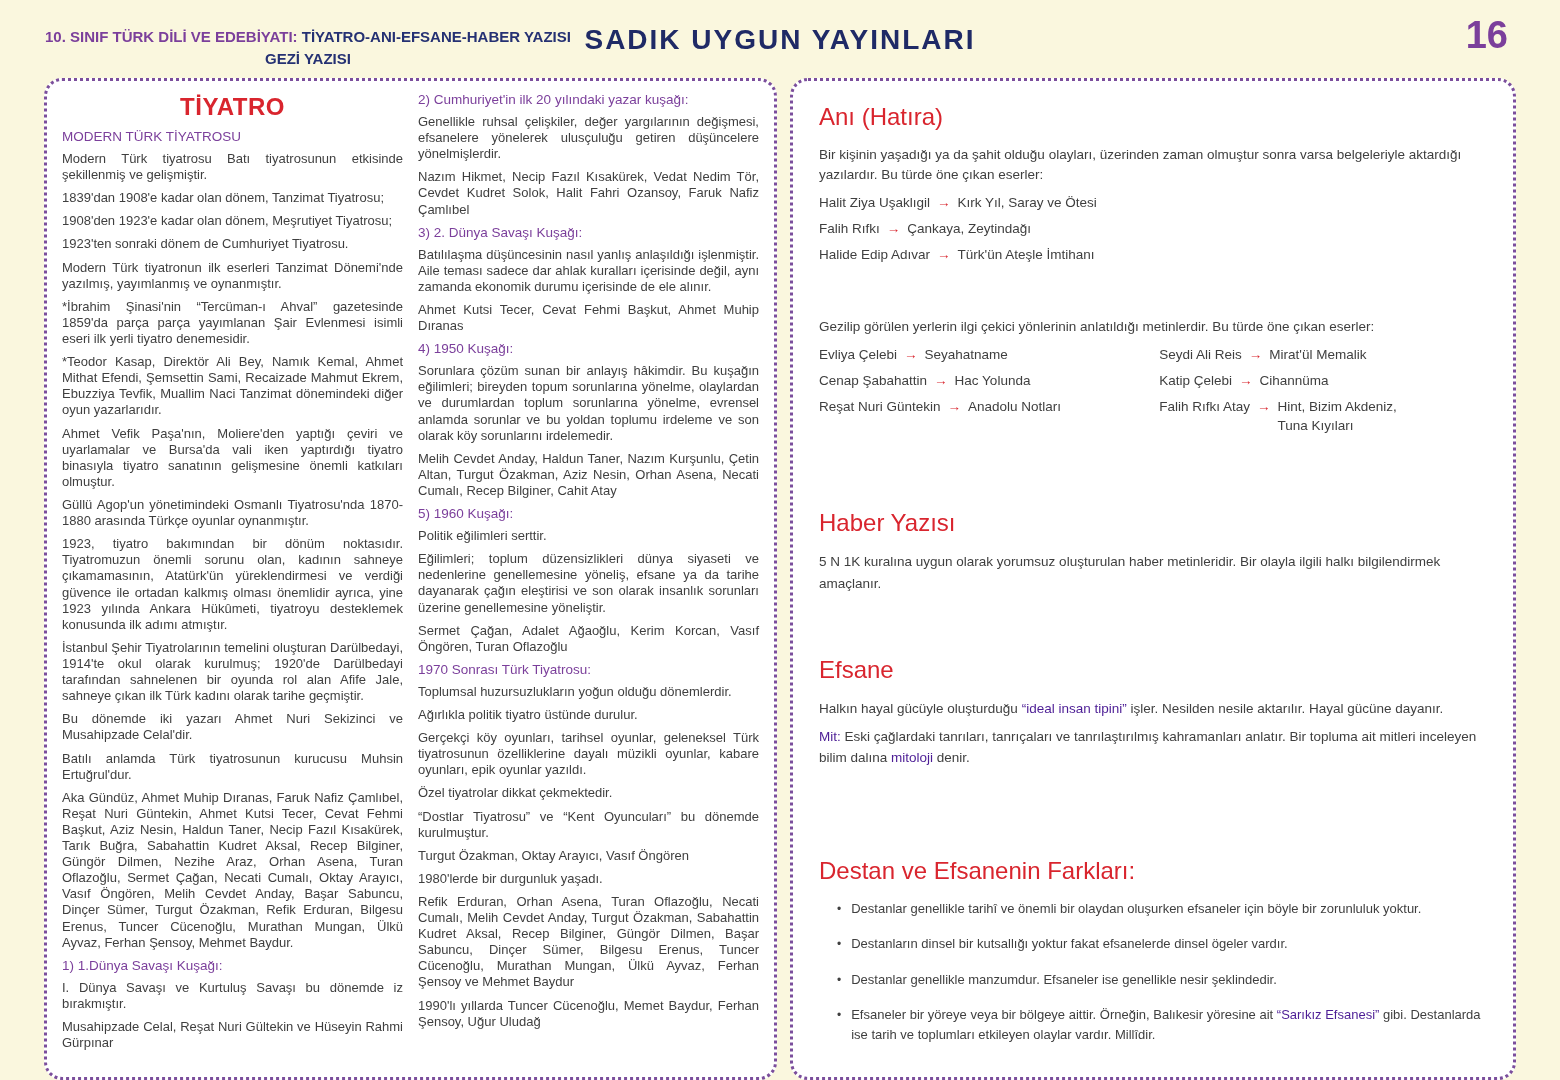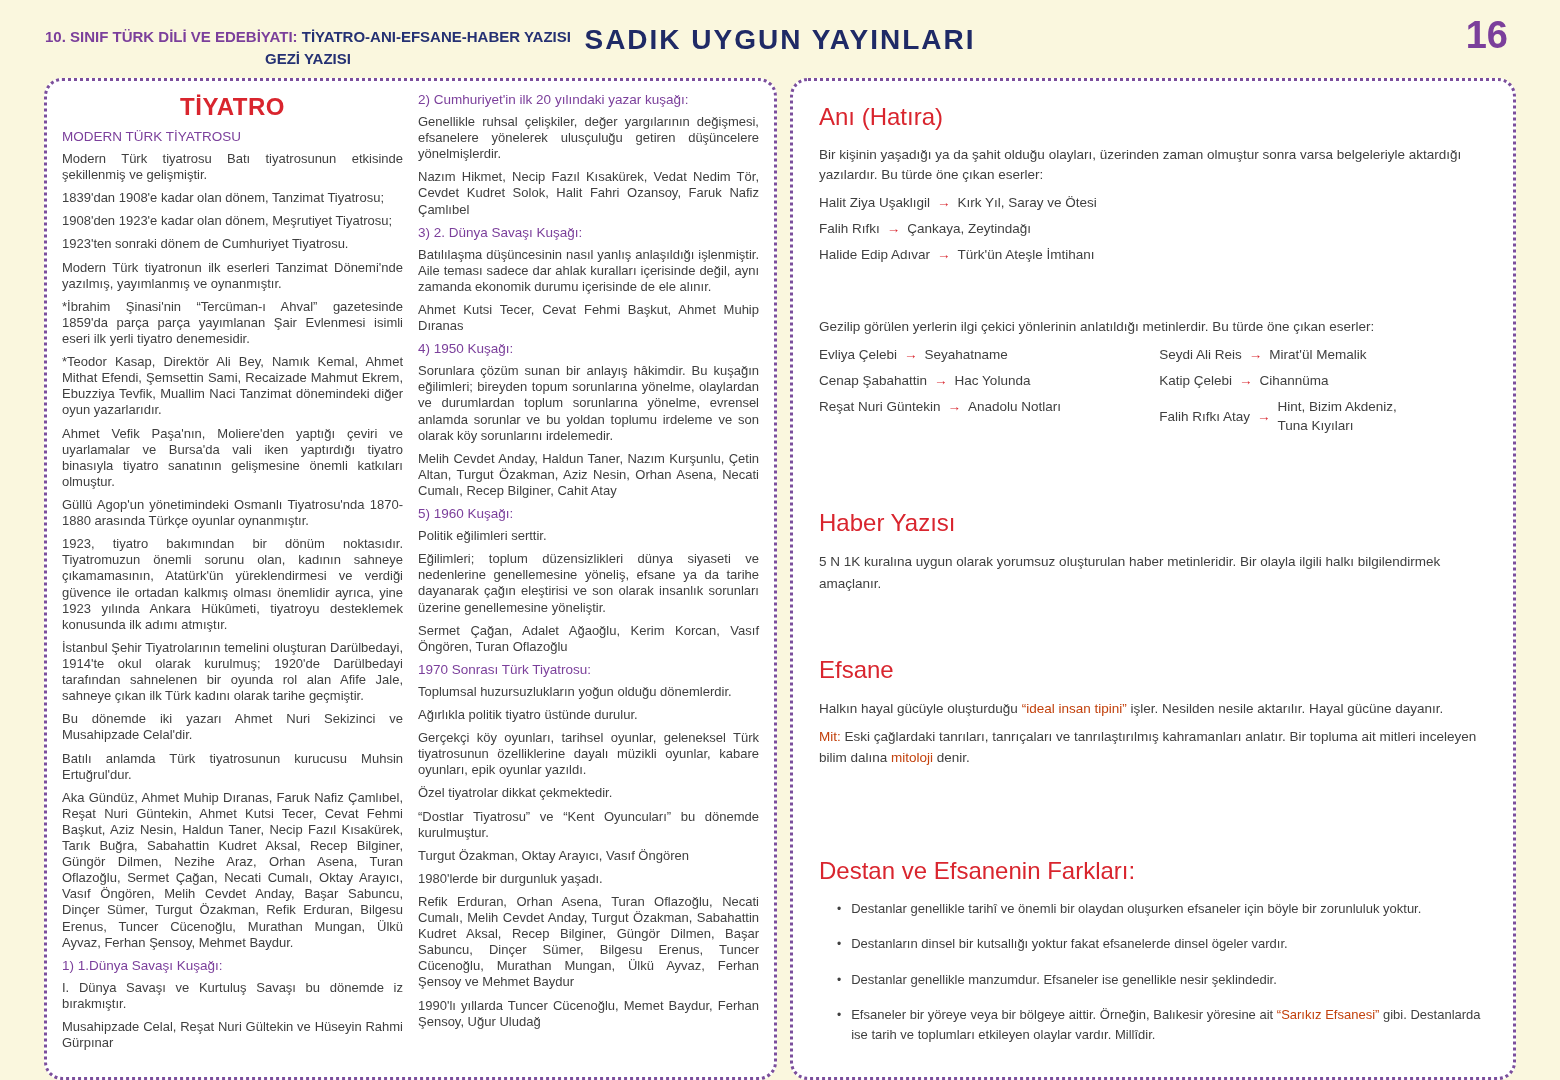--- a/index.html
+++ b/index.html
@@ -40,29 +40,29 @@
   .para { font-size:13px; line-height:1.24; text-align:justify; margin:0 0 7px 0; }
 
   
   .sec-title { text-align:left; color:#d9252e; font-size:24px; font-weight:500; margin-bottom:14px; }
   .intro { font-size:13.5px; line-height:1.45; margin-bottom:10px; }
   .sec-ani    { margin-top:10px; }
   .sec-gezi   { margin-top:52px; }
   .sec-haber  { margin-top:66px; }
   .sec-efsane { margin-top:62px; }
   .sec-destan { margin-top:88px; }
-  .pair { display:flex; align-items:center; font-size:13.5px; line-height:1.4; margin-bottom:7px; }
+  .pair { display:flex; align-items:flex-start; font-size:13.5px; line-height:1.4; margin-bottom:7px; }
   .author { white-space:nowrap; }
   .arrow { color:#d9252e; margin:0 7px; flex:0 0 auto; }
   .work { white-space:pre-line; }
   .pair-grid { display:flex;gap:33px; }
   .pair-grid .pcol { flex:0 0 auto; }
   .pair-grid .pcol:first-child { width:46%; }
   .txtline { font-size:13.5px; line-height:1.6; margin-bottom:6px; }
-  .pink { color:#c2410c; }
+  .pink { color:#4c1d95; }
   .bullets { margin-top:6px; }
   .bullet { display:flex; font-size:13px; line-height:1.5; margin:0 0 15px 18px; }
   .bullet .dot { flex:0 0 auto; margin-right:10px; color:#3f3f3f; font-size:12px; line-height:1.7; }
 </style>
 </head>
 <body>
 
 <div class="page">
 
   <div class="header">

